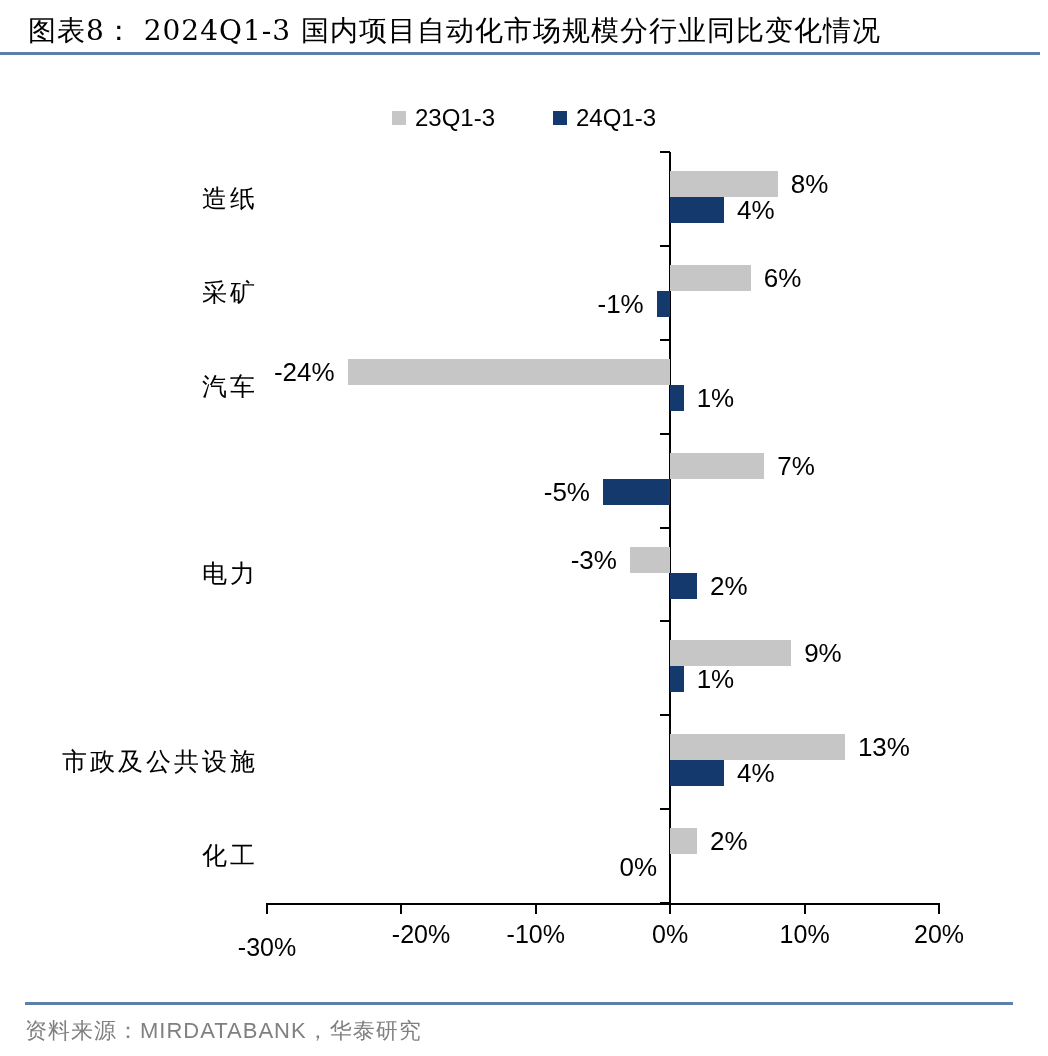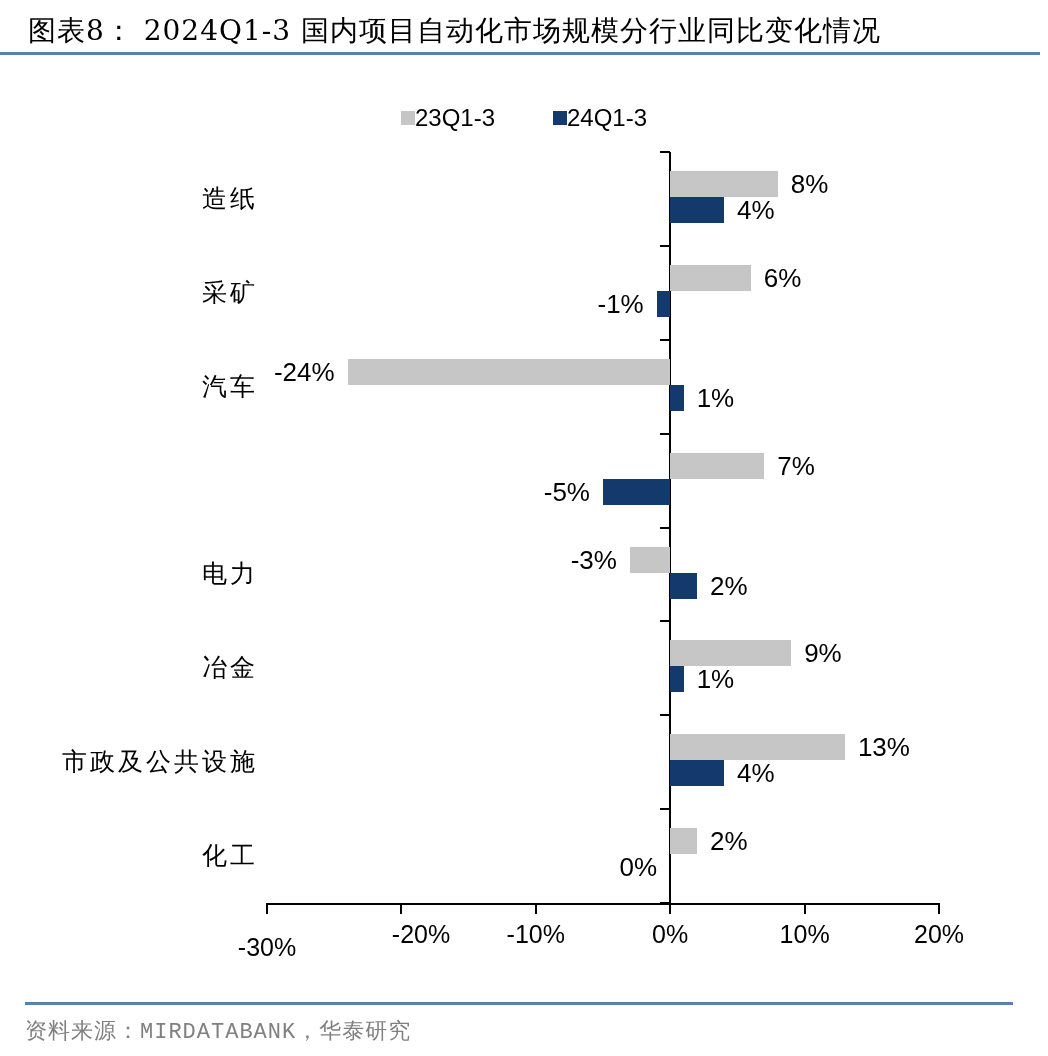--- a/index.html
+++ b/index.html
@@ -3,32 +3,32 @@
 <meta charset="utf-8">
 <style>
   html,body{margin:0;padding:0;background:#ffffff;}
   #page{position:relative;width:1048px;height:1056px;background:#ffffff;overflow:hidden;
         font-family:"Liberation Sans","DejaVu Sans",sans-serif;}
   .title{position:absolute;left:28px;top:12px;font-family:"DejaVu Serif","Liberation Serif",serif;
          font-weight:normal;font-size:28px;color:#000;letter-spacing:1px;white-space:nowrap;}
   .rule{position:absolute;background:#5B80A9;}
   .legend{position:absolute;left:0;top:104px;width:1048px;display:flex;justify-content:center;
           gap:58px;align-items:center;}
-  .legend-item{display:flex;align-items:center;font-size:24px;color:#000;}
+  .legend-item{display:flex;align-items:center;gap:9px;font-size:24px;color:#000;}
   .swatch{width:14px;height:14px;display:inline-block;}
   #chart-layer{position:absolute;left:0;top:0;width:1048px;height:1056px;}
   .axis{position:absolute;background:#000;}
   .bar{position:absolute;}
   .cat-label{position:absolute;left:20px;width:238px;text-align:right;
              font-family:"DejaVu Serif","Liberation Serif",serif;font-size:25px;color:#000;
              letter-spacing:3px;white-space:nowrap;}
   .val-label{position:absolute;font-size:26px;color:#000;white-space:nowrap;}
   .tick-label{position:absolute;font-size:25px;color:#000;white-space:nowrap;transform:translateX(-50%);}
   .footer-src{position:absolute;left:25px;top:1016px;
-              font-family:Liberation Mono, monospace;font-size:22px;color:#808080;
+              font-family:Liberation Sans, sans-serif;font-size:22px;color:#808080;
               letter-spacing:1px;white-space:nowrap;}
 </style>
 </head>
 <body>
 
 <div id="page">
   <div class="title">图表8：  2024Q1-3 国内项目自动化市场规模分行业同比变化情况</div>
   <div class="rule" style="left:0;top:52px;width:1040px;height:3px;"></div>
 
   <div class="legend" id="legend">
@@ -83,21 +83,20 @@
       <div class="val-label" style="position: absolute; top: 397.75px; left: 696.64px; transform: translate(0px, -50%);">1%</div>
       <div class="bar" style="position: absolute; left: 670.2px; top: 452.625px; width: 94.08px; height: 26px; background: rgb(198, 198, 198);"></div>
       <div class="val-label" style="position: absolute; top: 465.625px; left: 777.28px; transform: translate(0px, -50%);">7%</div>
       <div class="bar" style="position: absolute; left: 603px; top: 478.625px; width: 67.2px; height: 26px; background: rgb(20, 58, 109);"></div>
       <div class="val-label" style="position: absolute; top: 491.625px; left: 590px; transform: translate(-100%, -50%);">-5%</div>
       <div class="cat-label" style="position: absolute; top: 558.438px; height: 32px; line-height: 32px;">电力</div>
       <div class="bar" style="position: absolute; left: 629.88px; top: 546.5px; width: 40.32px; height: 26px; background: rgb(198, 198, 198);"></div>
       <div class="val-label" style="position: absolute; top: 559.5px; left: 616.88px; transform: translate(-100%, -50%);">-3%</div>
       <div class="bar" style="position: absolute; left: 670.2px; top: 572.5px; width: 26.88px; height: 26px; background: rgb(20, 58, 109);"></div>
       <div class="val-label" style="position: absolute; top: 585.5px; left: 710.08px; transform: translate(0px, -50%);">2%</div>
-      <div class="cat-label" style="position: absolute; top: 652.312px; height: 32px; line-height: 32px;">冶金</div>
       <div class="bar" style="position: absolute; left: 670.2px; top: 640.375px; width: 120.96px; height: 26px; background: rgb(198, 198, 198);"></div>
       <div class="val-label" style="position: absolute; top: 653.375px; left: 804.16px; transform: translate(0px, -50%);">9%</div>
       <div class="bar" style="position: absolute; left: 670.2px; top: 666.375px; width: 13.44px; height: 26px; background: rgb(20, 58, 109);"></div>
       <div class="val-label" style="position: absolute; top: 679.375px; left: 696.64px; transform: translate(0px, -50%);">1%</div>
       <div class="cat-label" style="position: absolute; top: 746.188px; height: 32px; line-height: 32px;">市政及公共设施</div>
       <div class="bar" style="position: absolute; left: 670.2px; top: 734.25px; width: 174.72px; height: 26px; background: rgb(198, 198, 198);"></div>
       <div class="val-label" style="position: absolute; top: 747.25px; left: 857.92px; transform: translate(0px, -50%);">13%</div>
       <div class="bar" style="position: absolute; left: 670.2px; top: 760.25px; width: 53.76px; height: 26px; background: rgb(20, 58, 109);"></div>
       <div class="val-label" style="position: absolute; top: 773.25px; left: 736.96px; transform: translate(0px, -50%);">4%</div>
       <div class="cat-label" style="position: absolute; top: 840.062px; height: 32px; line-height: 32px;">化工</div>

